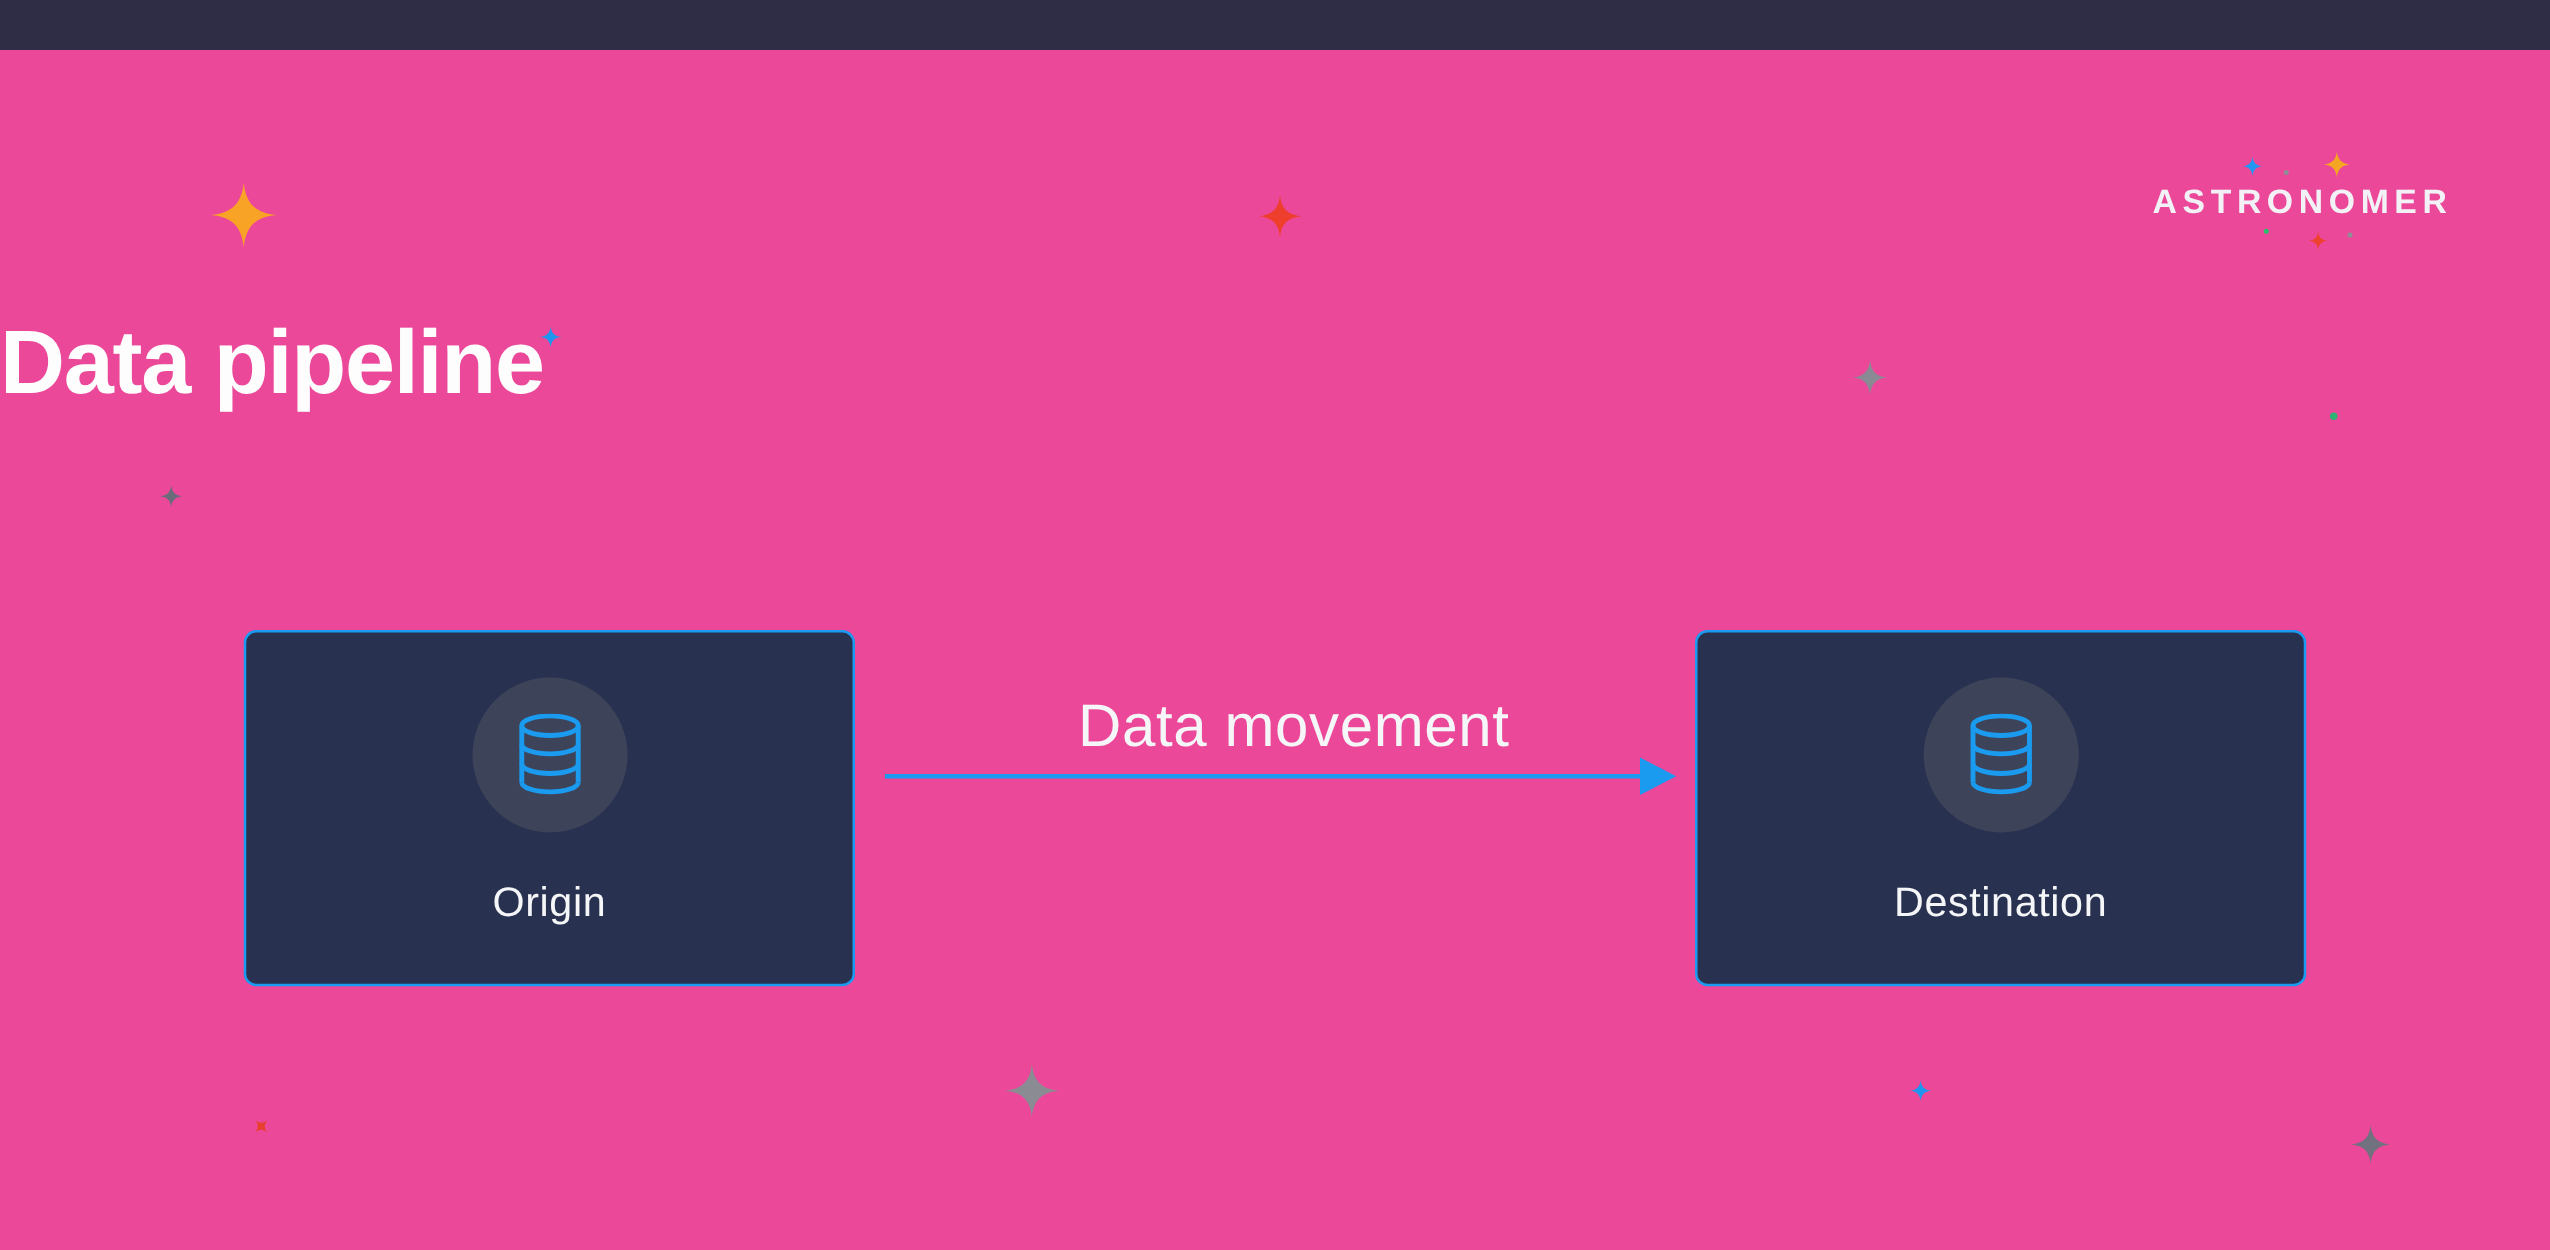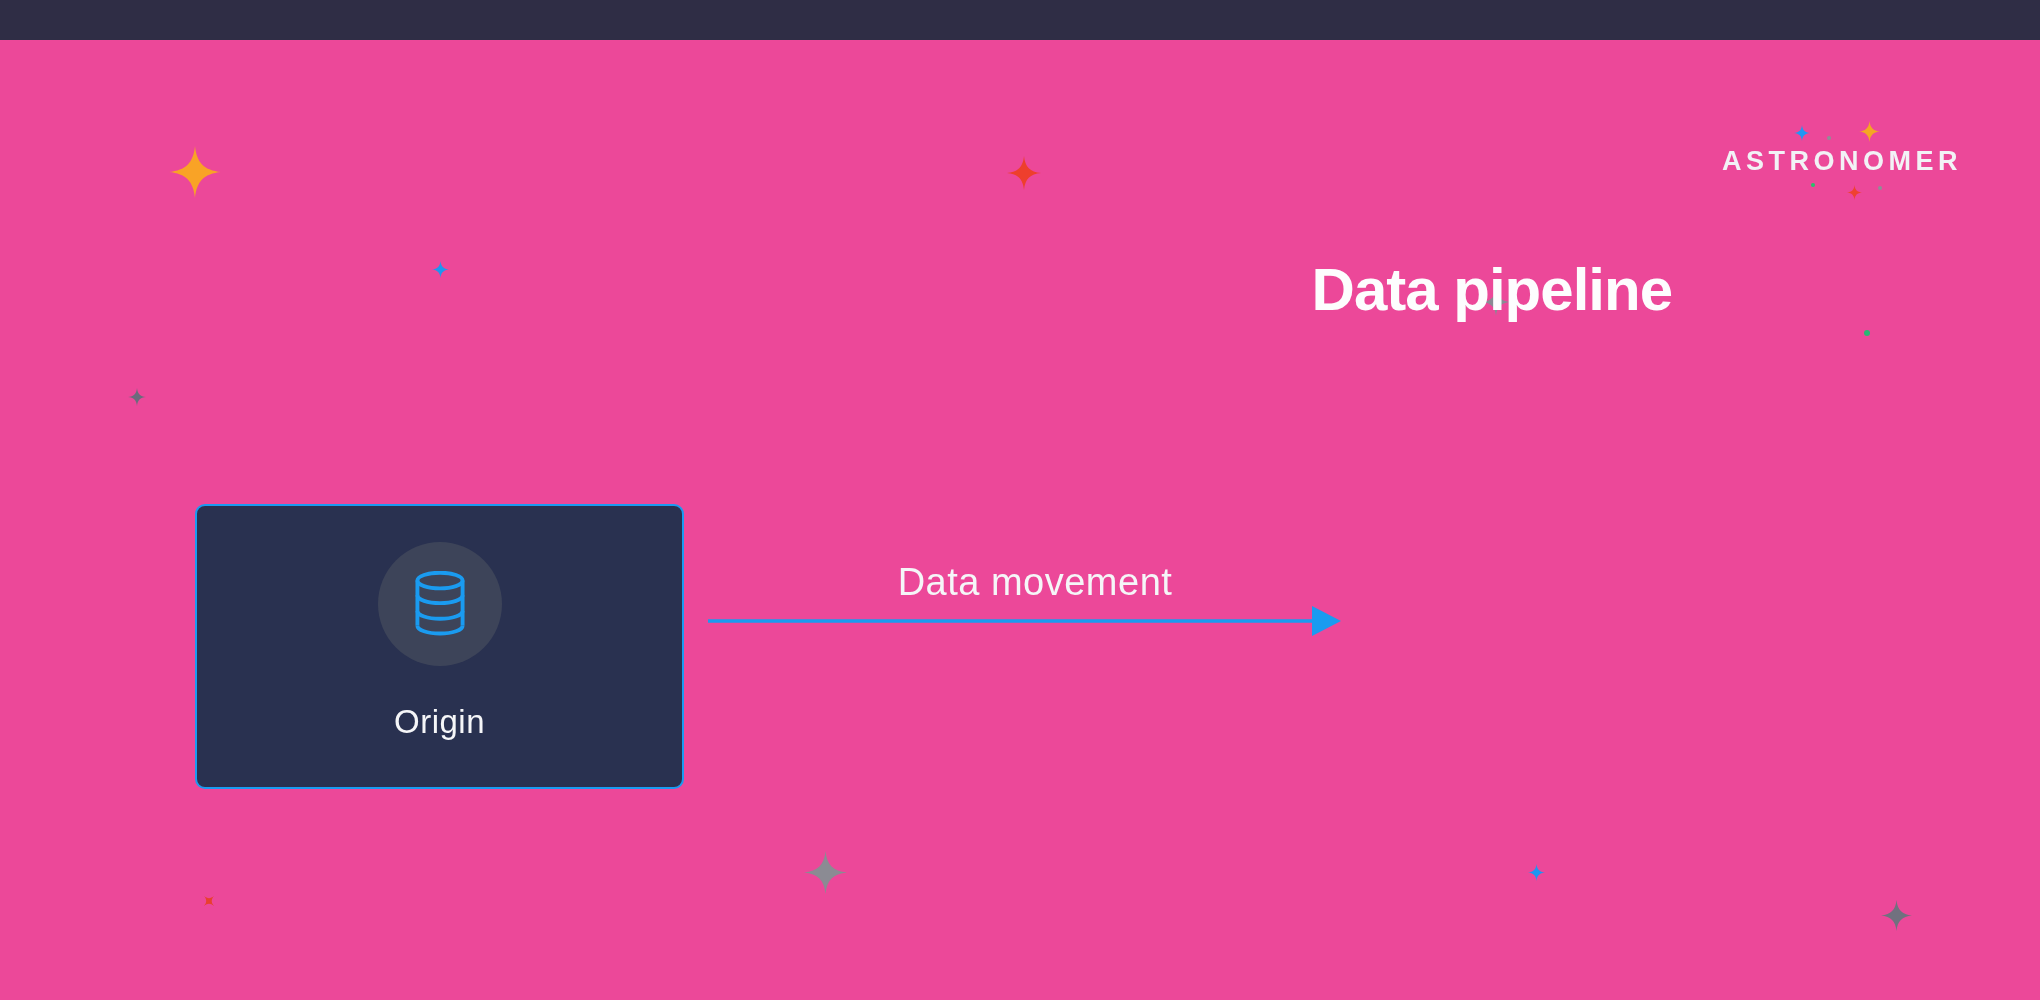--- a/index.html
+++ b/index.html
@@ -23,22 +23,22 @@
     font-weight:bold;
     letter-spacing:4.5px;
     color:#f2f2f6;
     white-space:nowrap;
   }
   
   .page-title{
     position:absolute;
     left:0;top:210px;width:1672px;
     margin:0;
-    text-align:right;
-    font-size:60px;line-height:80px;
+    text-align:left;
+    font-size:72px;line-height:80px;
     font-weight:bold;
     letter-spacing:-1px;
     color:#fdfdfe;
   }
   
   .node{
     position:absolute;
     top:464px;
     width:489px;height:285px;
     box-sizing:border-box;
@@ -64,21 +64,21 @@
     font-weight:normal;
     color:#f5f6f8;
     letter-spacing:0.5px;
   }
   
   .flow-arrow{position:absolute;left:705px;top:560px;}
   .flow-label{
     position:absolute;
     left:835px;top:508px;width:400px;
     text-align:center;
-    font-size:38px;line-height:68px;
+    font-size:48px;line-height:68px;
     color:#f5f6f8;
     letter-spacing:0.5px;
     font-weight:normal;
   }
 </style>
 </head>
 <body>
 
 <div class="canvas">
 
@@ -136,20 +136,33 @@
         <path d="M6 11 L6 63"></path>
         <path d="M58 11 L58 63"></path>
         <path d="M6 28 A26 9 0 0 0 58 28"></path>
         <path d="M6 46 A26 9 0 0 0 58 46"></path>
         <path d="M6 63 A26 9 0 0 0 58 63"></path>
       </svg>
     </div>
     <div class="node-label">Origin</div>
   </div>
 
+  <div class="node node-destination">
+    <div class="icon-circle">
+      <svg class="db-icon" width="56" height="66" viewBox="0 0 64 76" fill="none" stroke="#1a9bf0" stroke-width="4.5">
+        <ellipse cx="32" cy="11" rx="26" ry="9"></ellipse>
+        <path d="M6 11 L6 63"></path>
+        <path d="M58 11 L58 63"></path>
+        <path d="M6 28 A26 9 0 0 0 58 28"></path>
+        <path d="M6 46 A26 9 0 0 0 58 46"></path>
+        <path d="M6 63 A26 9 0 0 0 58 63"></path>
+      </svg>
+    </div>
+    <div class="node-label">Destination</div>
+  </div>
 
   <svg class="flow-arrow" width="640" height="42" viewBox="0 0 640 42">
     <line x1="3" y1="21" x2="610" y2="21" stroke="#1a9bf0" stroke-width="3.5"></line>
     <polygon points="607,6 607,36 636,21" fill="#1a9bf0"></polygon>
   </svg>
 
   <div class="flow-label">
     <div>Data movement</div>
   </div>
 

